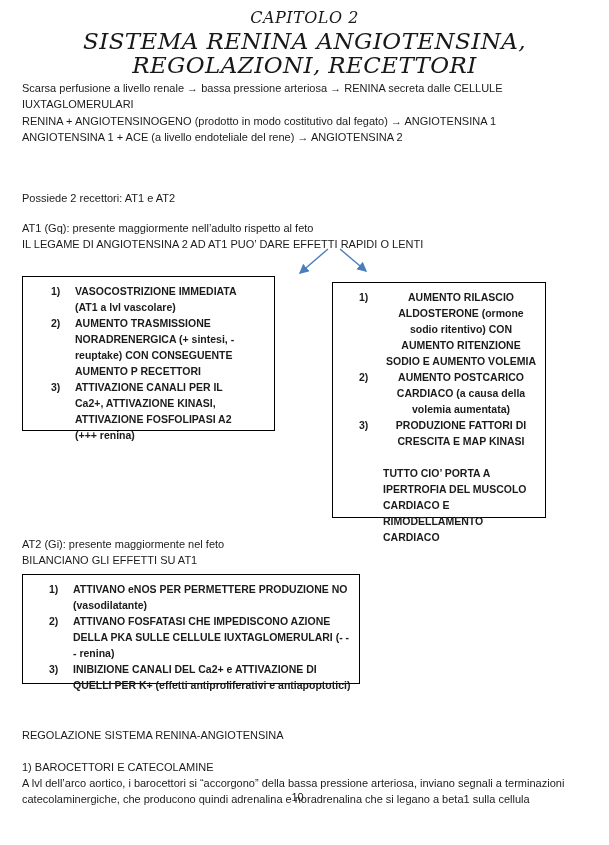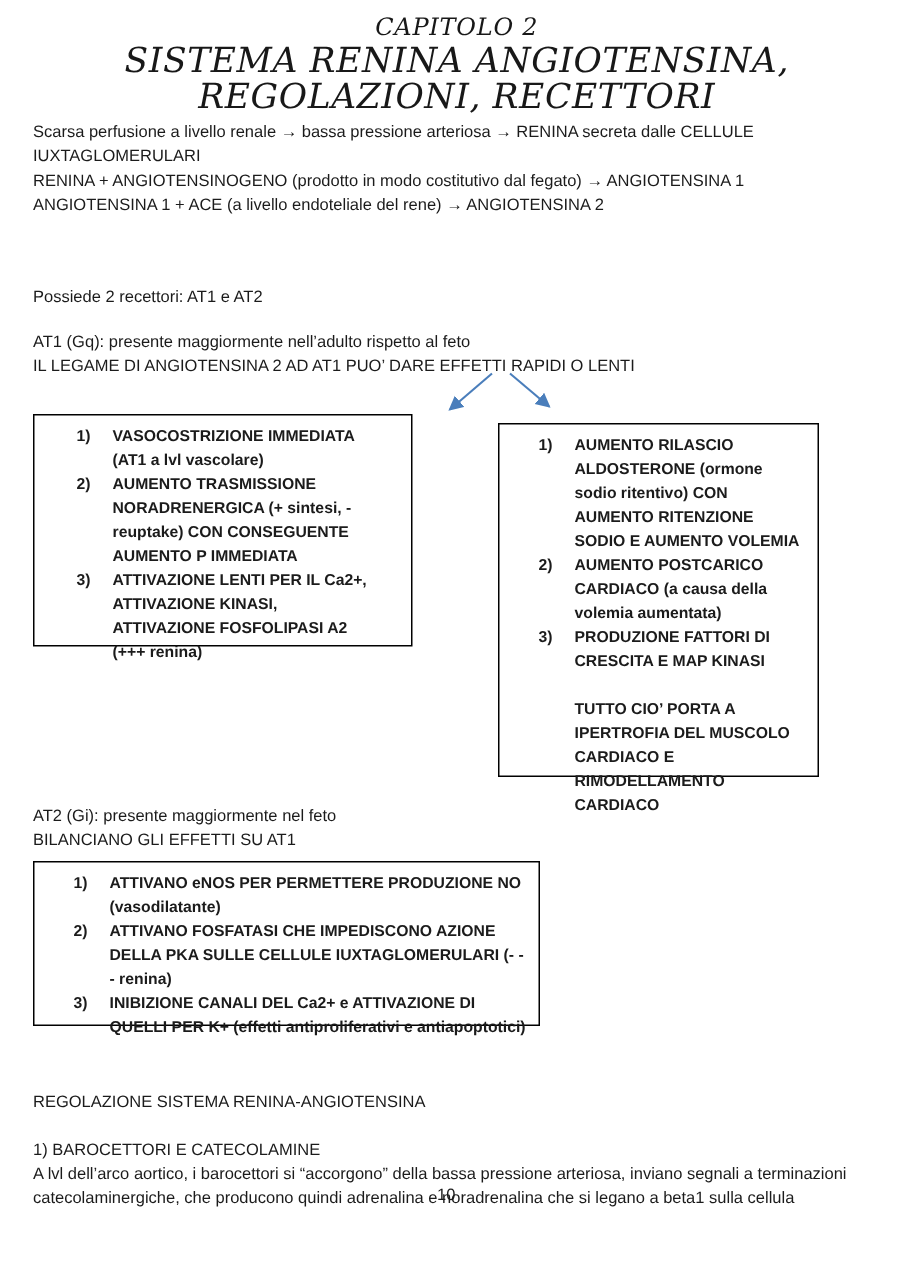--- a/index.html
+++ b/index.html
@@ -39,21 +39,21 @@
   }
   .tbox .inner { padding: 6px 6px 4px 0; }
   .li { display: flex; }
   .li .num { flex: none; text-align: left; }
   .box-left .li .num, .box-right .li .num, .box-at2 .li .num { width: 24px; }
   .box-left { left: 22px; top: 276px; width: 253px; height: 155px; }
   .box-left .inner { padding-left: 28px; }
   .box-left .txt { width: 170px; }
   .box-right { left: 332px; top: 282px; width: 214px; height: 236px; }
   .box-right .inner { padding-left: 26px; }
-  .box-right .txt { width: 158px; }
+  .box-right .txt { width: 158px; text-align: center; }
   .box-right .box-footer { margin-top: 16px; margin-left: 24px; width: 158px; }
   .box-at2 { left: 22px; top: 574px; width: 338px; height: 110px; }
   .box-at2 .inner { padding-left: 26px; }
   .box-at2 .txt { width: 282px; }
   .arrows-svg { position: absolute; left: 288px; top: 245px; }
   .page-number { position: absolute; top: 789px; left: 0; width: 595px; text-align: center; }
 </style>
 </head>
 <body>
 
@@ -90,25 +90,25 @@
   </svg>
 
   <div class="tbox box-left">
     <div class="inner">
       <div class="li">
         <span class="num">1)</span>
         <span class="txt">VASOCOSTRIZIONE IMMEDIATA (AT1 a lvl vascolare)</span>
       </div>
       <div class="li">
         <span class="num">2)</span>
-        <span class="txt">AUMENTO TRASMISSIONE NORADRENERGICA (+ sintesi, - reuptake) CON CONSEGUENTE AUMENTO P IMMEDIATA</span>
+        <span class="txt">AUMENTO TRASMISSIONE NORADRENERGICA (+ sintesi, - reuptake) CON CONSEGUENTE AUMENTO P RECETTORI</span>
       </div>
       <div class="li">
         <span class="num">3)</span>
-        <span class="txt">ATTIVAZIONE LENTI PER IL Ca2+, ATTIVAZIONE KINASI, ATTIVAZIONE FOSFOLIPASI A2 (+++ renina)</span>
+        <span class="txt">ATTIVAZIONE CANALI PER IL Ca2+, ATTIVAZIONE KINASI, ATTIVAZIONE FOSFOLIPASI A2 (+++ renina)</span>
       </div>
     </div>
   </div>
 
   <div class="tbox box-right">
     <div class="inner">
       <div class="li">
         <span class="num">1)</span>
         <span class="txt">AUMENTO RILASCIO ALDOSTERONE (ormone sodio ritentivo) CON AUMENTO RITENZIONE SODIO E AUMENTO VOLEMIA</span>
       </div>

